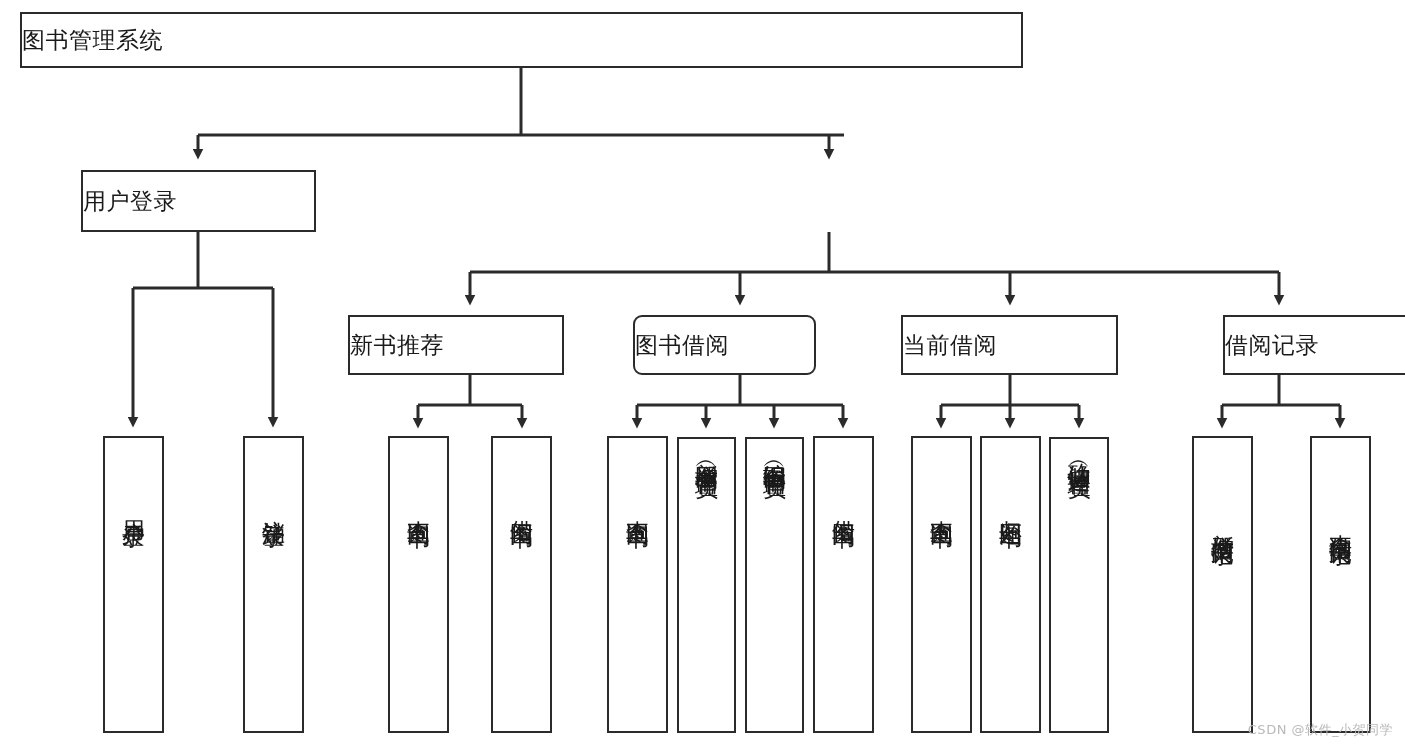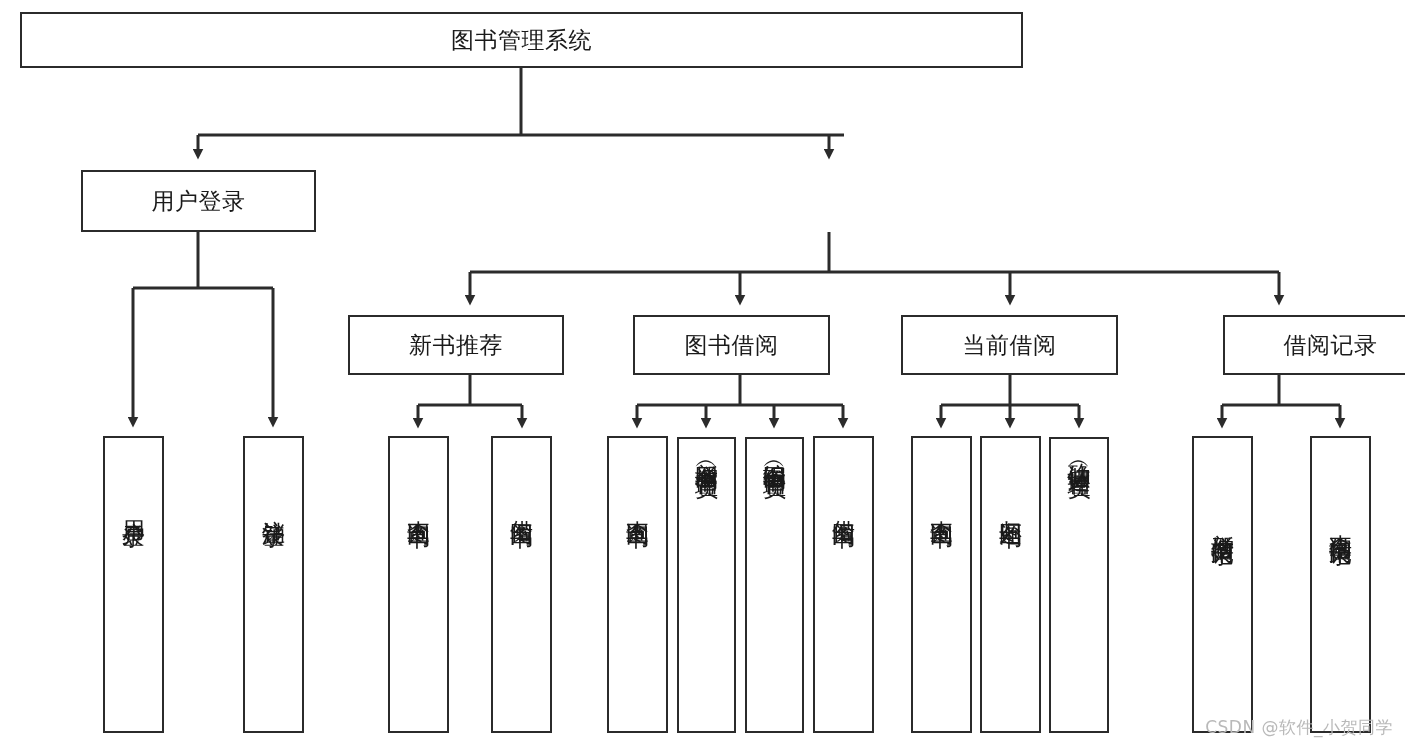--- a/index.html
+++ b/index.html
@@ -27,21 +27,20 @@
     height: 747px;
     pointer-events: none;
   }
   .node {
     position: absolute;
     box-sizing: border-box;
     background: #ffffff;
     border: 2.5px solid #2b2b2b;
     display: flex;
     align-items: center;
-    justify-content: center;
     color: #1a1a1a;
   }
   .node .label {
     font-size: 23px;
     line-height: 1.25;
     letter-spacing: 0.5px;
     white-space: nowrap;
   }
   .node.vertical {
     align-items: flex-start;
@@ -59,21 +58,21 @@
   .node.vertical.mid .label {
     margin-top: 58px;
   }
   .node.vertical.midshort .label {
     margin-top: 72px;
   }
   .watermark {
     position: absolute;
     right: 12px;
     bottom: 8px;
-    font-size: 17px;
+    font-size: 13px;
     color: #b9b9b9;
     letter-spacing: 0.5px;
     white-space: nowrap;
   }
 </style>
 </head>
 <body>
 
 <div id="diagram-root">
 
@@ -131,21 +130,21 @@
     <span class="label">图书管理系统</span>
   </div>
 
   <div class="node" style="left:81px; top:170px; width:235px; height:62px;">
     <span class="label">用户登录</span>
   </div>
 
   <div class="node" style="left:348px; top:315px; width:216px; height:60px;">
     <span class="label">新书推荐</span>
   </div>
-  <div class="node" style="left:633px; top:315px; width:197px; height:60px;">
+  <div class="node" style="left:633px; top:315px; width:183px; height:60px;border-radius:9px;">
     <span class="label">图书借阅</span>
   </div>
   <div class="node" style="left:901px; top:315px; width:217px; height:60px;">
     <span class="label">当前借阅</span>
   </div>
   <div class="node" style="left:1223px; top:315px; width:215px; height:60px;">
     <span class="label">借阅记录</span>
   </div>
 
   <div class="node vertical mid" style="left:103px; top:436px; width:61px; height:297px;">

